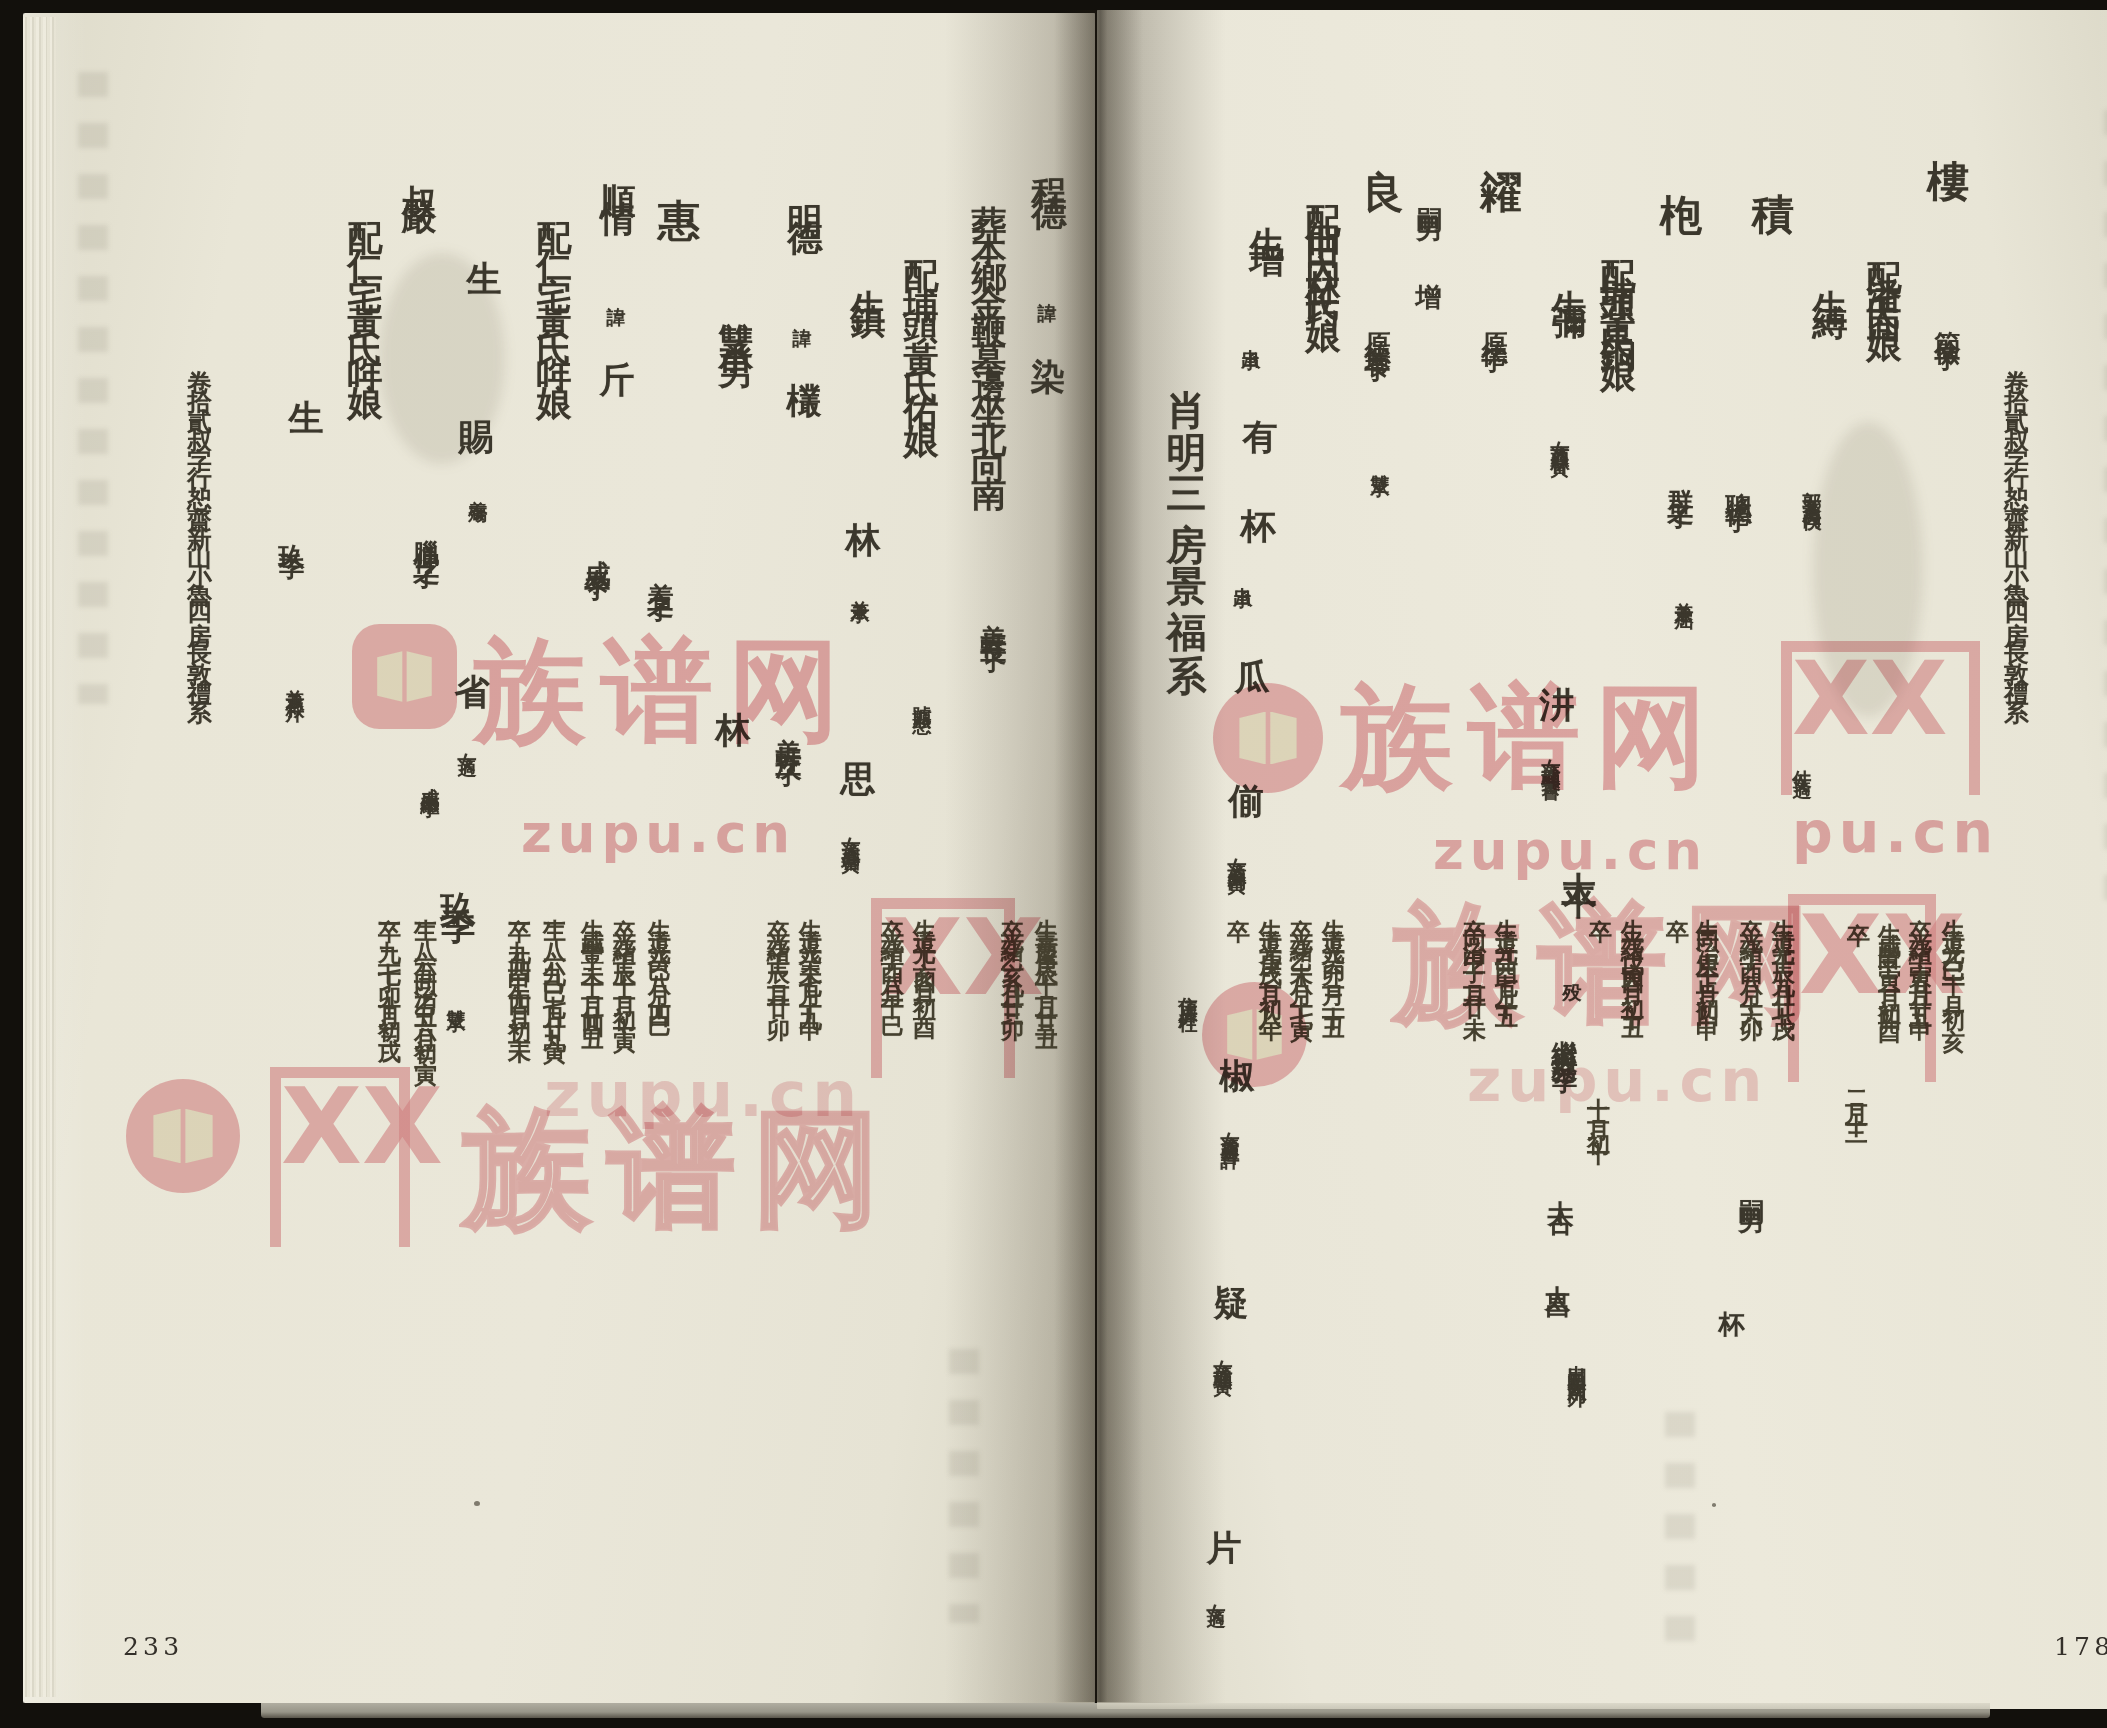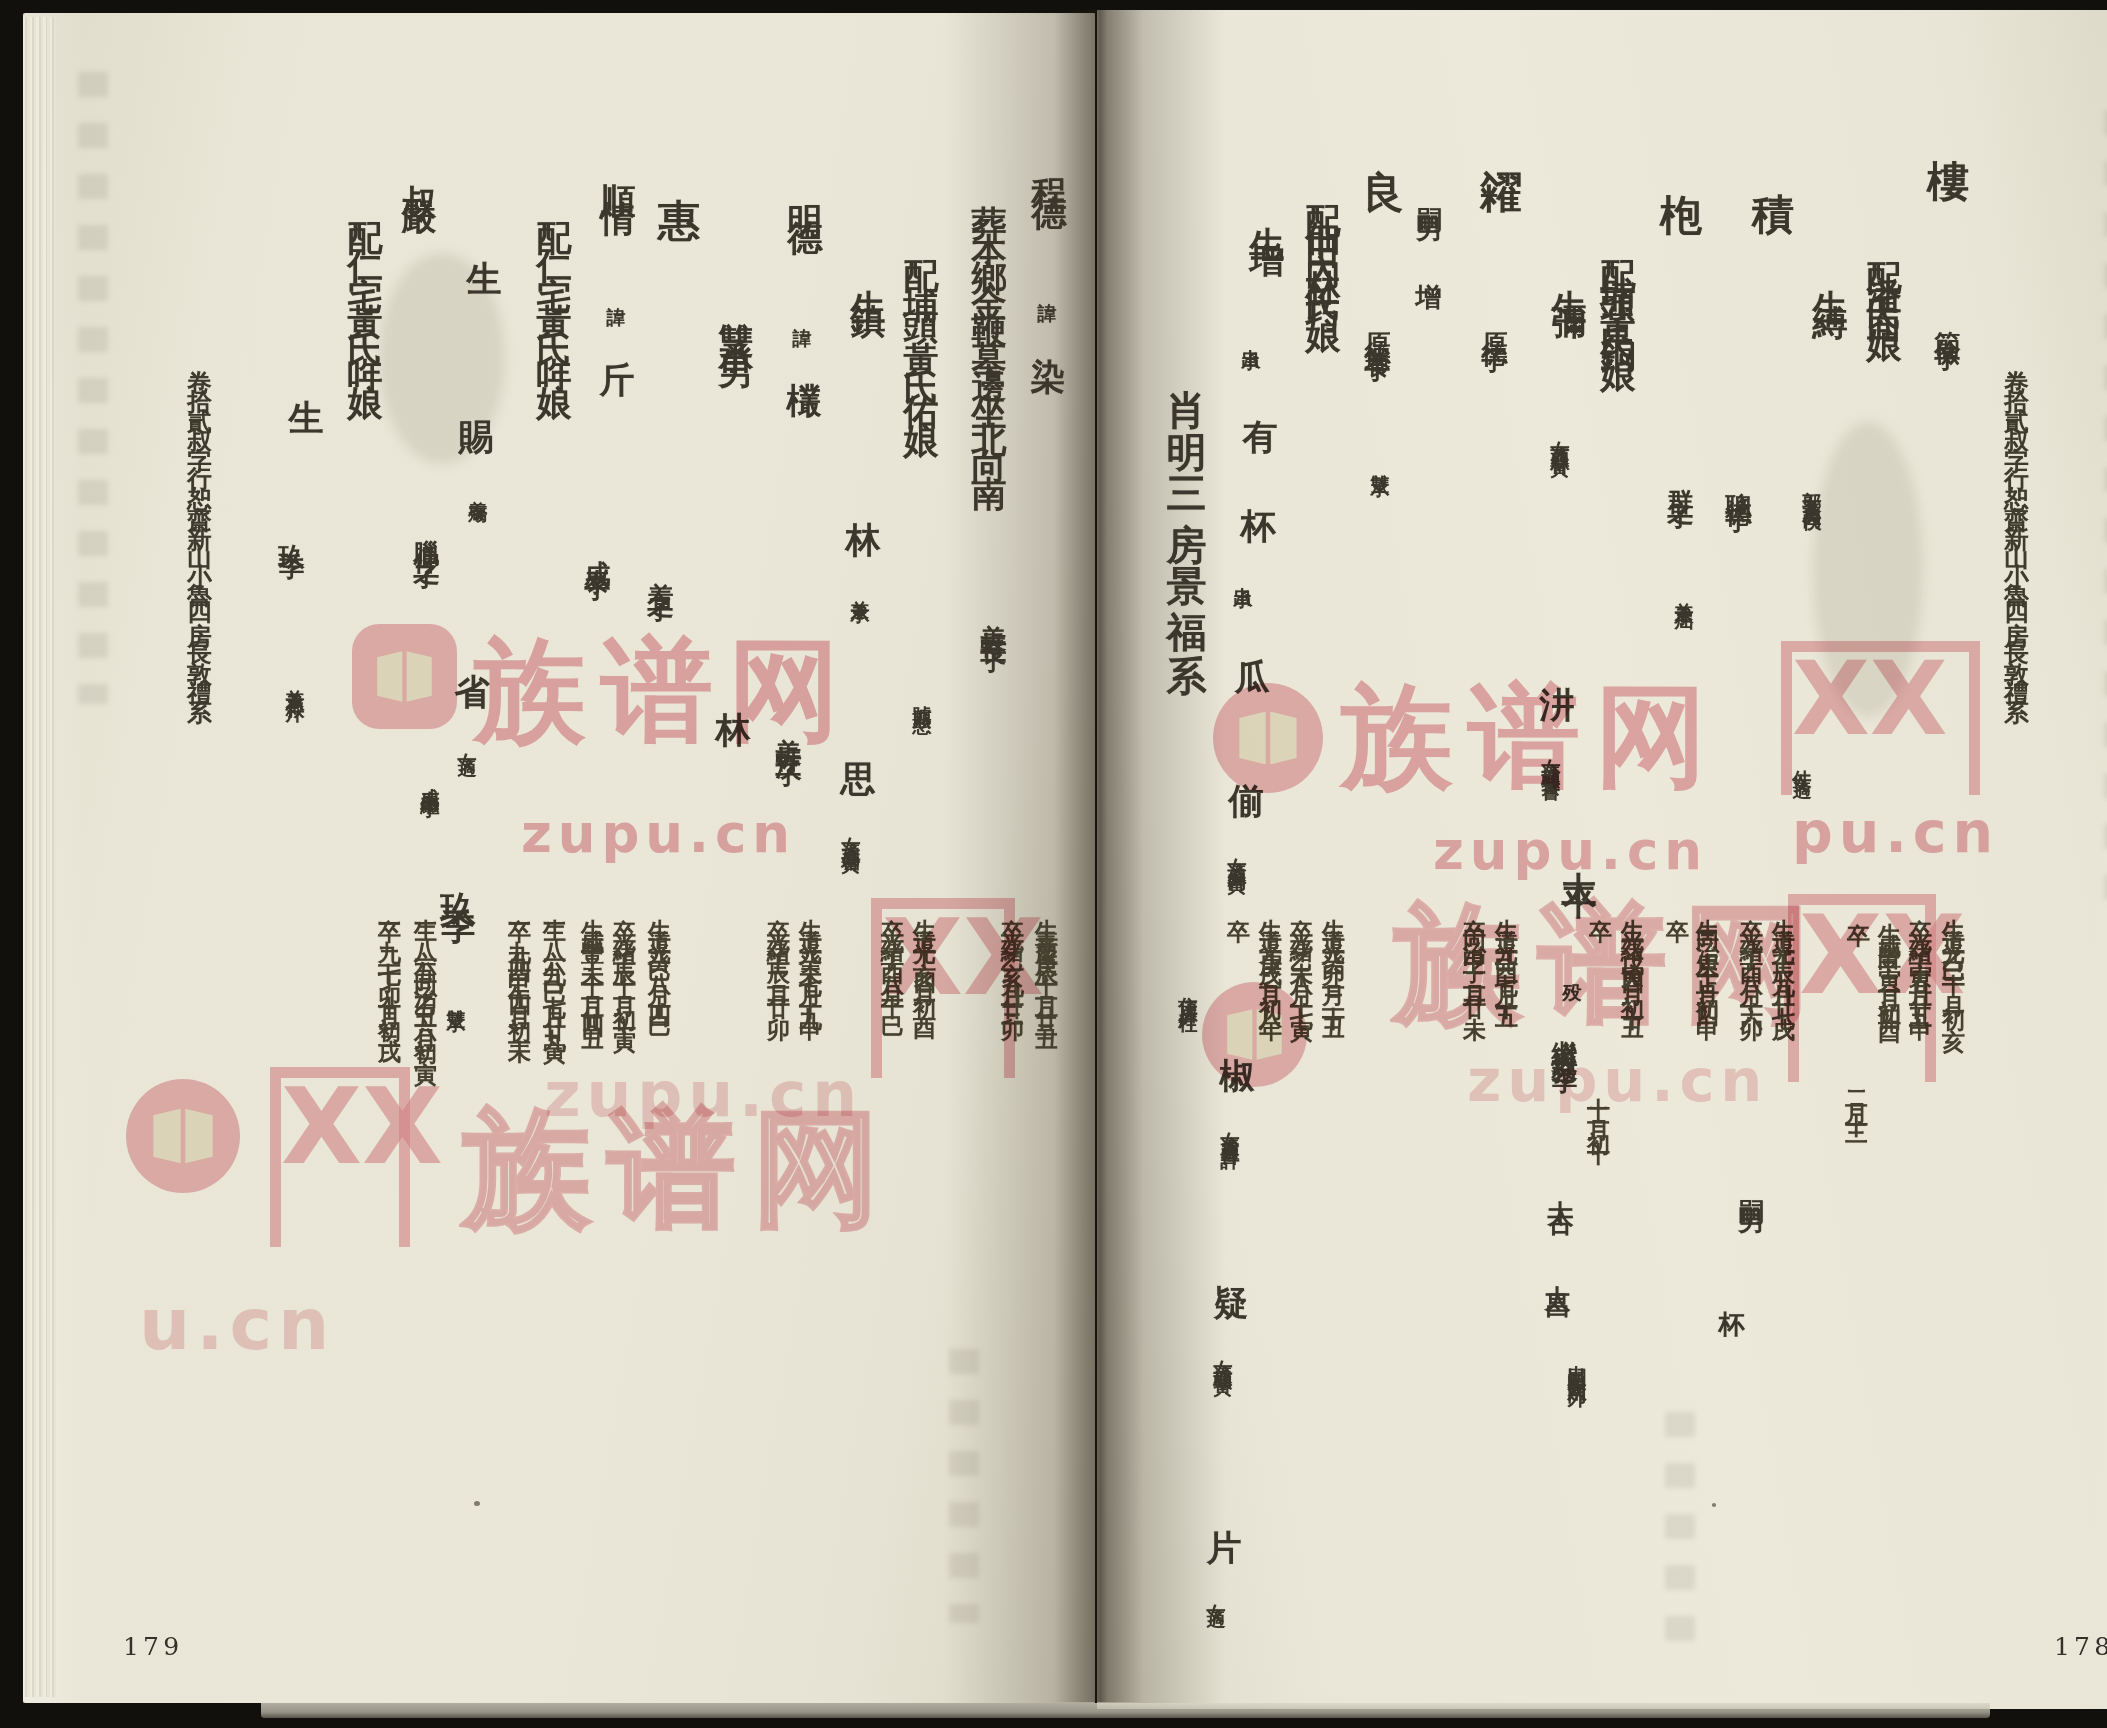--- a/index.html
+++ b/index.html
@@ -214,36 +214,35 @@
       <span style="font-size:105px;">XX</span>
     </div>
   <div class="wm wm-url wm-url-light" style="left:544px;top:1058px;font-size:63px;">zupu.cn</div>
   <div class="wm wm-brand-outline" style="left:464px;top:1086px;font-size:126px;">族谱网</div>
   <div class="wm wm-badge round" style="left:126px;top:1079px;width:114px;height:114px;">
       <i></i>
     </div>
   <div class="wm wm-xbox" style="left:270px;top:1067px;width:118px;height:169px;">
       <span style="font-size:105px;">XX</span>
     </div>
-  <div class="wm wm-url wm-url-light" style="left:139px;top:1282px;font-size:72px;">u.cn</div>
 
   <div class="wm wm-badge round" style="left:1213px;top:683px;width:110px;height:110px;">
       <i></i>
     </div>
   <div class="wm wm-brand" style="left:1341px;top:662px;font-size:112px;">族谱网</div>
   <div class="wm wm-url" style="left:1433px;top:820px;font-size:53px;">zupu.cn</div>
   <div class="wm wm-xbox" style="left:1781px;top:641px;width:177px;height:143px;">
       <span style="font-size:101px;">XX</span>
     </div>
   <div class="wm wm-url" style="left:1792px;top:799px;font-size:57px;">pu.cn</div>
   <div class="wm wm-xbox" style="left:1788px;top:894px;width:126px;height:177px;">
       <span style="font-size:108px;">XX</span>
     </div>
   <div class="wm wm-brand-outline" style="left:1395px;top:881px;font-size:126px;">族谱网</div>
   <div class="wm wm-badge round" style="left:1202px;top:982px;width:105px;height:105px;">
       <i></i>
     </div>
   <div class="wm wm-url wm-url-light" style="left:1467px;top:1046px;font-size:59px;">zupu.cn</div>
 
-  <div class="pgnum" style="left:123px;top:1632px;">179</div>
+  <div class="pgnum" style="left:123px;top:1632px;">233</div>
   <div class="pgnum" style="left:2054px;top:1632px;">178</div>
 </div>
 
 
 </body></html>

